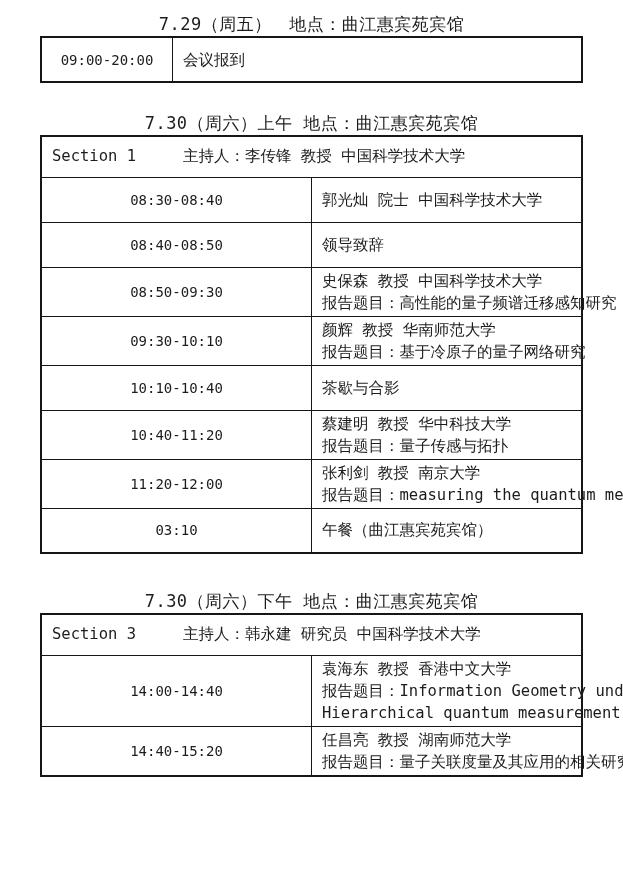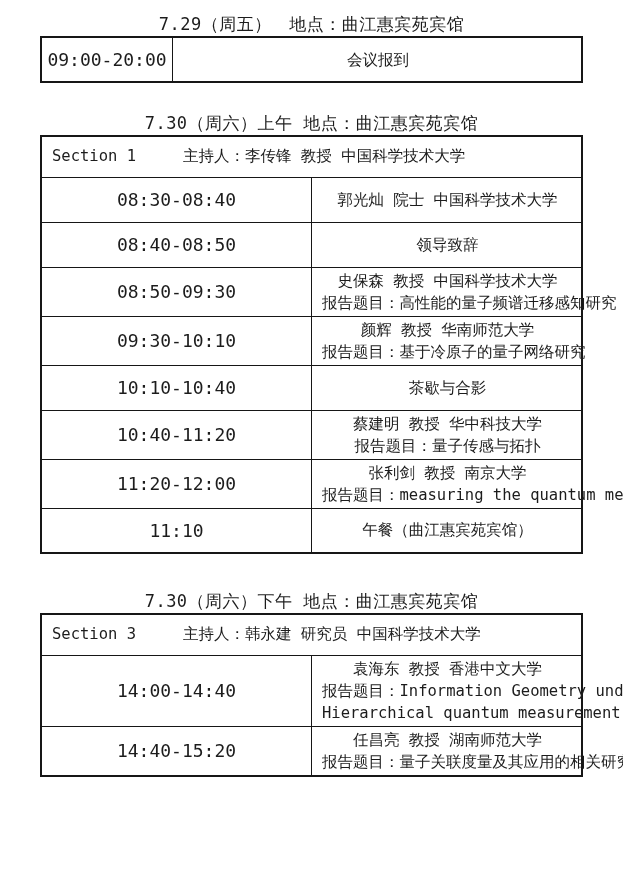--- a/index.html
+++ b/index.html
@@ -38,32 +38,31 @@
   }
   .m1 { margin-top: 11px; }
   .m2 { margin-top: 21px; }
   table.sched td {
     border: 1px solid #161616;
     vertical-align: middle;
   }
   td.time {
     width: 128px;
     text-align: center;
-    font-size: 18px;
+    font-size: 14px;
     letter-spacing: 0px;
     white-space: nowrap;
   }
   td.event {
     padding: 2px 8px 2px 10px;
   }
   td.event .line {
     line-height: 22px;
     white-space: nowrap;
     overflow: visible;
-    text-align: center;
   }
   tr.h-single { height: 45px; }
   tr.h-chair  { height: 41px; padding-left: 20px; }
   td.chair {
     padding-left: 10px;
   }
   .chair-label {
     display: inline-block;
     width: 131px;
     white-space: nowrap;
@@ -135,21 +134,21 @@
     </td>
   </tr>
   <tr>
     <td class="time">11:20-12:00</td>
     <td class="event">
       <div class="line">张利剑 教授 南京大学</div>
       <div class="line">报告题目：measuring the quantum measurement</div>
     </td>
   </tr>
   <tr class="h-single">
-    <td class="time">11:10</td>
+    <td class="time">03:10</td>
     <td class="event">
       <div class="line">午餐（曲江惠宾苑宾馆）</div>
     </td>
   </tr>
 </tbody>
   </table>
 
 <div class="title t3">7.30（周六）下午 地点：曲江惠宾苑宾馆</div>
 
 <table class="sched m2">

